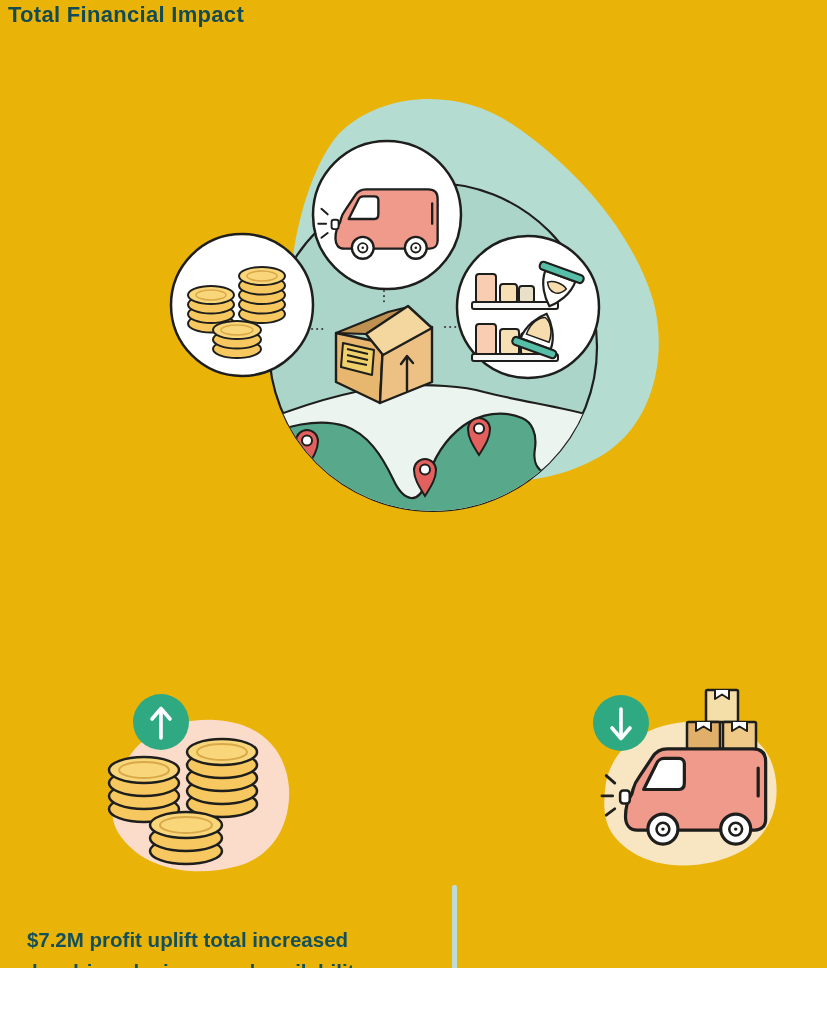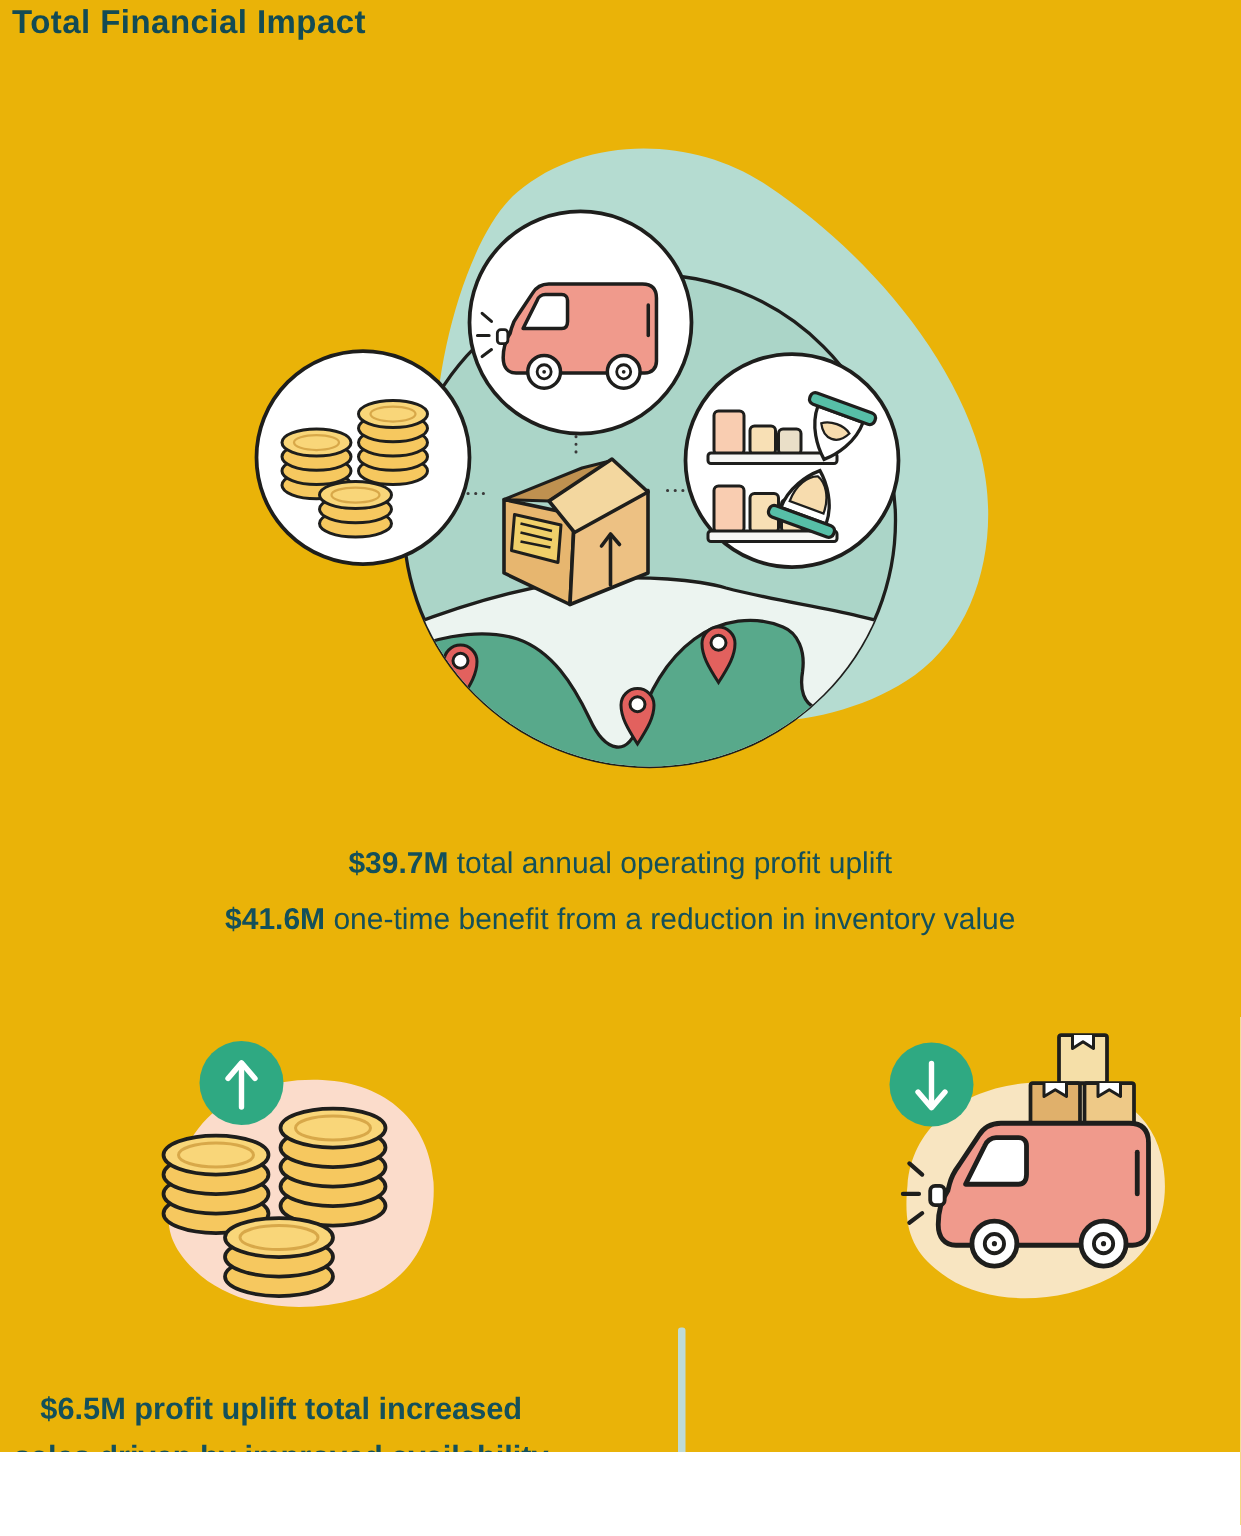--- a/index.html
+++ b/index.html
@@ -152,28 +152,20 @@
         <path d="M-16,-36 C-16,-22 -7,-10 0,-4 C7,-10 16,-22 16,-36 Z" fill="#ffffff" stroke-width="2.2"></path>
         <path d="M-10,-26 C-5,-16 5,-16 10,-26 C5,-30 -5,-30 -10,-26 Z" fill="#f7dcae" stroke-width="1.5"></path>
         <path d="M-16,36 C-16,22 -7,10 0,4 C7,10 16,22 16,36 Z" fill="#ffffff" stroke-width="2.2"></path>
         <path d="M-12,30 C-12,18 -6,10 0,8 C6,10 12,18 12,30 Z" fill="#f7dcae" stroke-width="1.5"></path>
         <rect x="-23" y="-44" width="46" height="8" rx="3.5" fill="#57bfa7" stroke-width="2.2"></rect>
         <rect x="-23" y="36" width="46" height="8" rx="3.5" fill="#57bfa7" stroke-width="2.2"></rect>
       </g>
     </g>
   </svg>
 
-  <div class="summary">
-    <div>
-      <span class="amt">$39.7M</span><span> total annual operating profit uplift</span>
-    </div>
-    <div>
-      <span class="amt">$41.6M</span><span> one-time benefit from a reduction in inventory value</span>
-    </div>
-  </div>
 
   <svg class="illo illo-left" viewBox="0 0 280 235">
     <path d="M 60,118 C 70,78 110,58 155,60 C 198,62 226,88 229,128 C 231,163 214,196 178,206 C 138,217 94,211 69,186 C 47,164 50,148 60,118 Z" fill="#fbdccb"></path>
     <g>
       <circle cx="101" cy="62" r="28" fill="#2fa982"></circle>
       <path d="M101,78 L101,50" stroke="#ffffff" stroke-width="3.6" stroke-linecap="round" fill="none"></path>
       <path d="M92,59 L101,48.5 L110,59" stroke="#ffffff" stroke-width="3.6" stroke-linecap="round" stroke-linejoin="round" fill="none"></path>
     </g>
     <g stroke="#1e1e1c" stroke-width="2.5">
       <g>
@@ -216,16 +208,16 @@
       <path d="M172,62 L172,71 L179.5,66.5 L187,71 L187,62" fill="#ffffff" stroke-width="2"></path>
     </g>
     <g>
       <use href="#van-shape" transform="translate(58,76) scale(1.07)"></use>
     </g>
   </svg>
 
   <div class="divider"></div>
 
   <div class="caption caption-left">
-    <span class="amt">$6.5M</span><span> profit uplift total increased sales driven by improved availability</span>
+    <span class="amt">$7.2M</span><span> profit uplift total increased sales driven by improved availability</span>
   </div>
 
 </div>
 
 </body></html>

